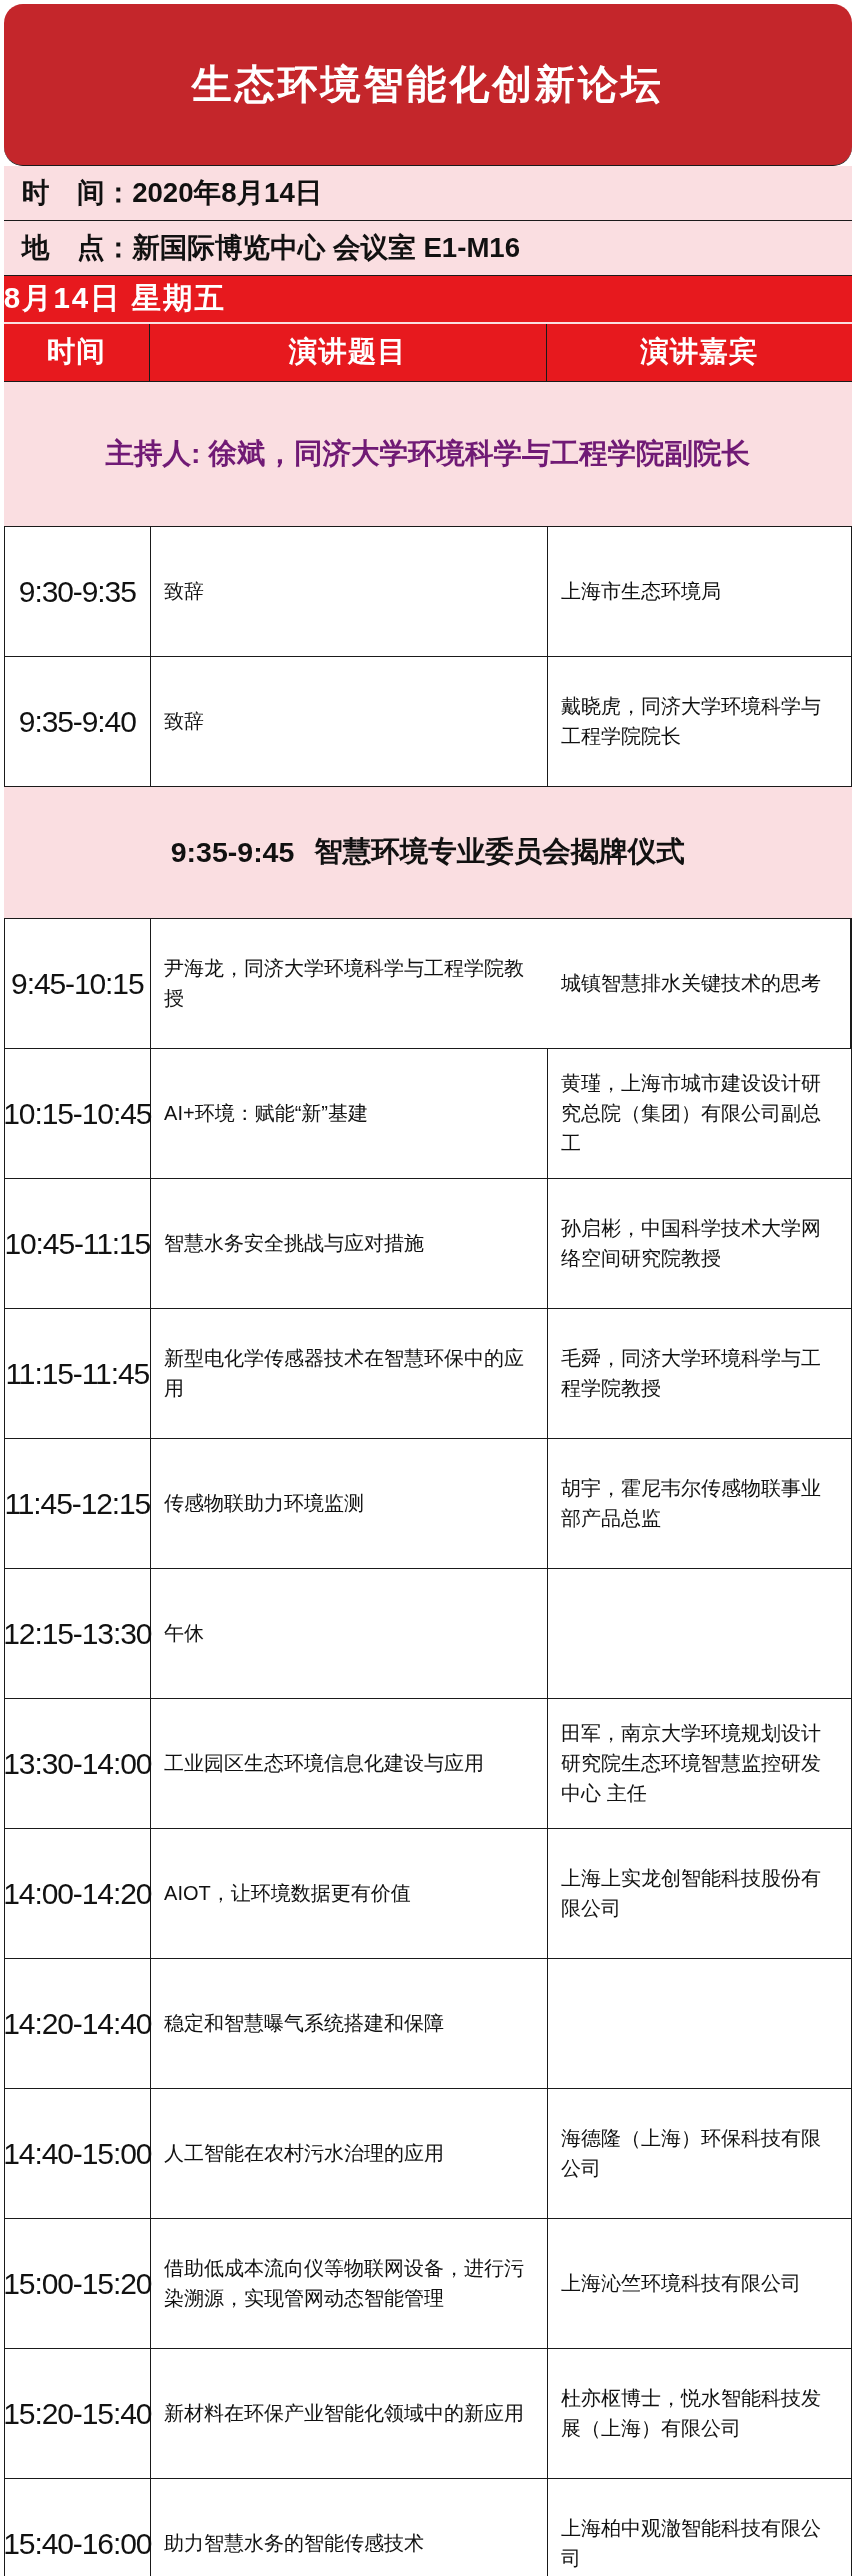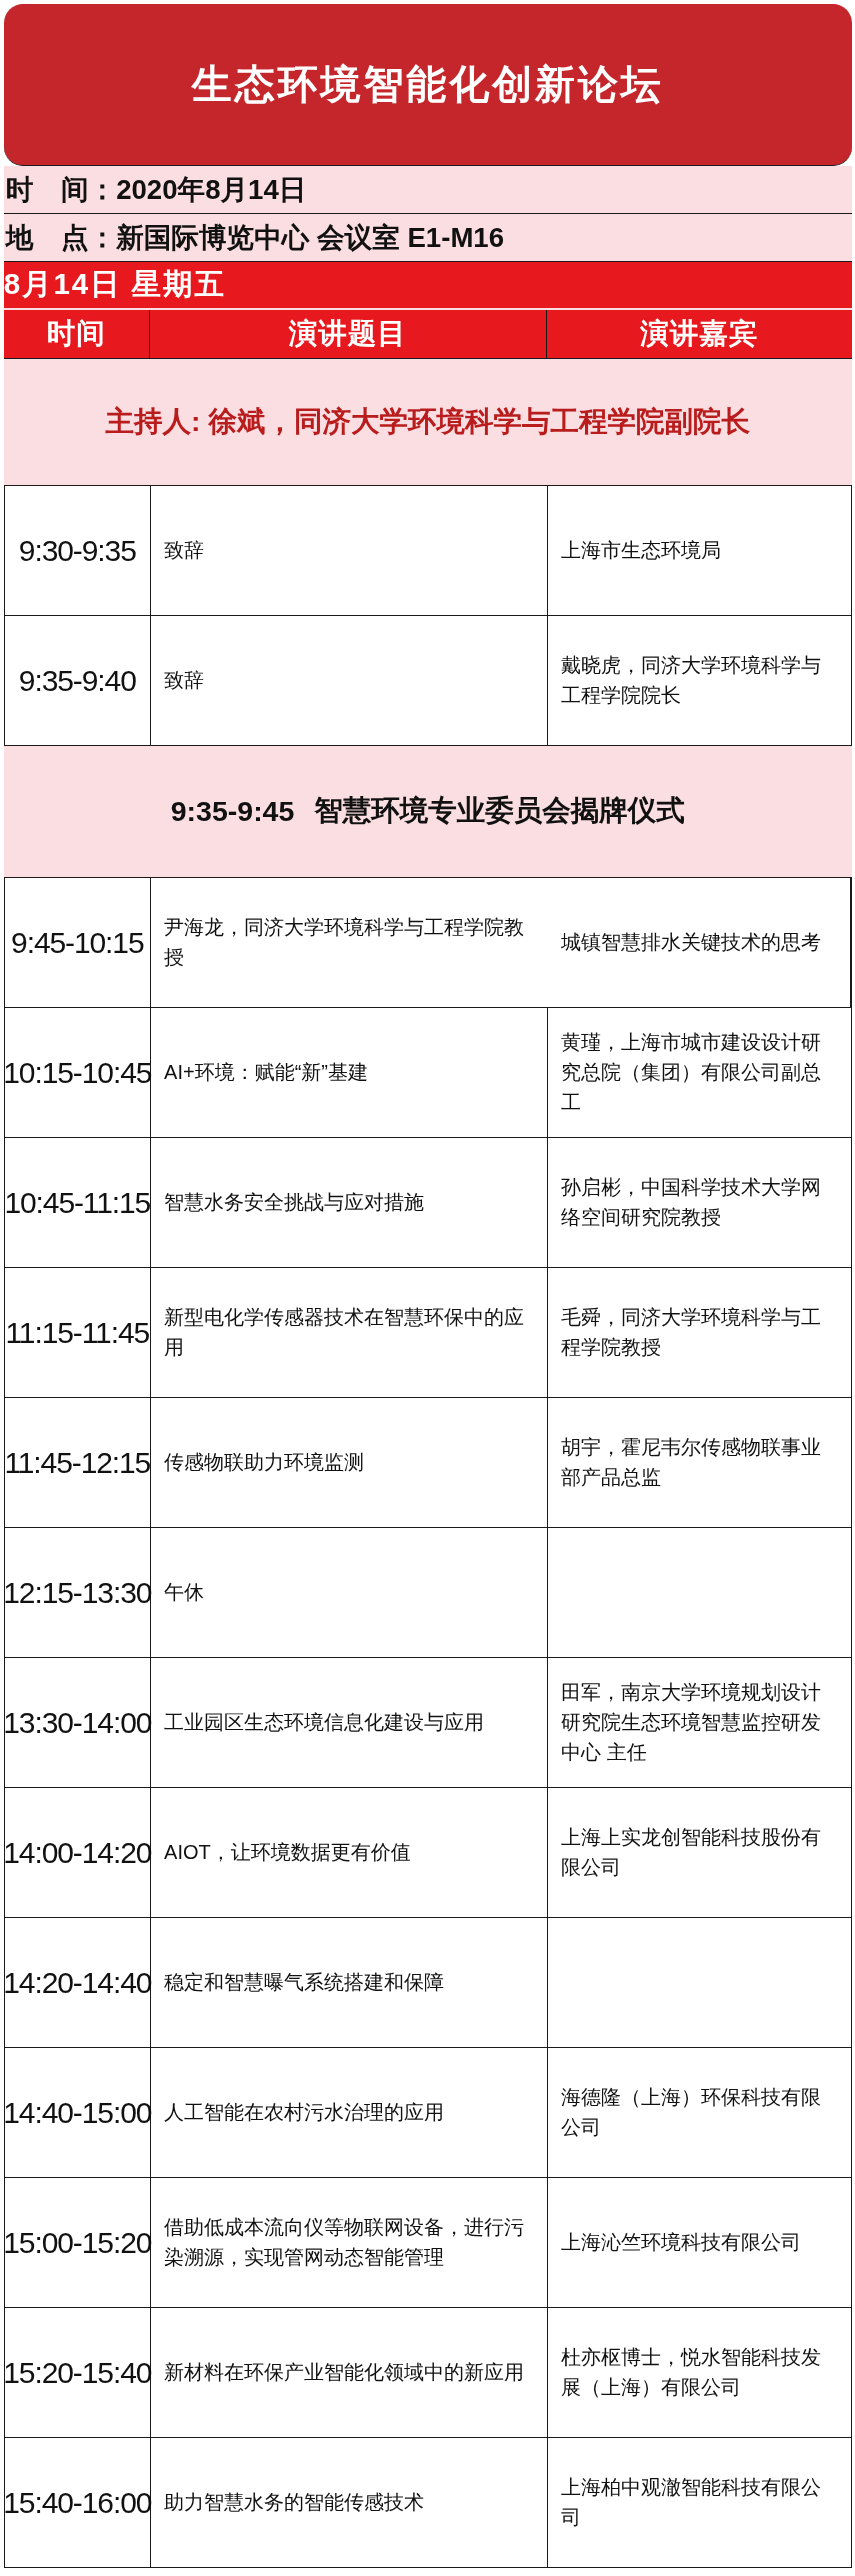--- a/index.html
+++ b/index.html
@@ -25,50 +25,50 @@
     height:162px;background:var(--banner-red);
     display:flex;align-items:center;justify-content:center;
     border-bottom:1.9px solid var(--border);
     border-radius:19px;
   }
   .banner h1{
     color:#ffffff;font-size:40px;font-weight:bold;letter-spacing:2.9px;
   }
   
   .info-bar{
-    height:48px;background:var(--pink);
+    height:55px;background:var(--pink);
     display:flex;align-items:center;
-    padding:0 2px;
+    padding:0 18px;
     border-bottom:1.9px solid var(--border);
     font-size:27.6px;font-weight:bold;color:#111;
   }
   
   .date-bar{
     height:48px;background:var(--accent-red);
     display:flex;align-items:center;justify-content:flex-start;
     border-bottom:2.9px solid var(--pink);
     color:#fff;font-size:29.5px;font-weight:bold;letter-spacing:1.9px;
   }
   
   .head-row{
-    height:49px;display:grid;grid-template-columns:146px 397px 1fr;
+    height:58px;display:grid;grid-template-columns:146px 397px 1fr;
     background:var(--accent-red);
     border-bottom:1.9px solid var(--border);
   }
   .head-cell{
     display:flex;align-items:center;justify-content:center;
     color:#fff;font-size:28.5px;font-weight:bold;letter-spacing:1px;
     border-right:1.9px solid var(--border);
   }
   .head-cell:last-child{border-right:none;}
   
   .moderator{
-    height:126px;background:var(--pink);
+    height:144px;background:var(--pink);
     display:flex;align-items:center;justify-content:center;
-    font-size:28.5px;font-weight:bold;color:#b91c1c;
+    font-size:28.5px;font-weight:bold;color:#701a75;
   }
   
   .table{
     display:flex;flex-direction:column;
     border-top:1.9px solid var(--border);
   }
   .row{
     display:grid;grid-template-columns:146px 397px 1fr;
     min-height:130px;background:#ffffff;
     border-bottom:1.9px solid var(--border);

